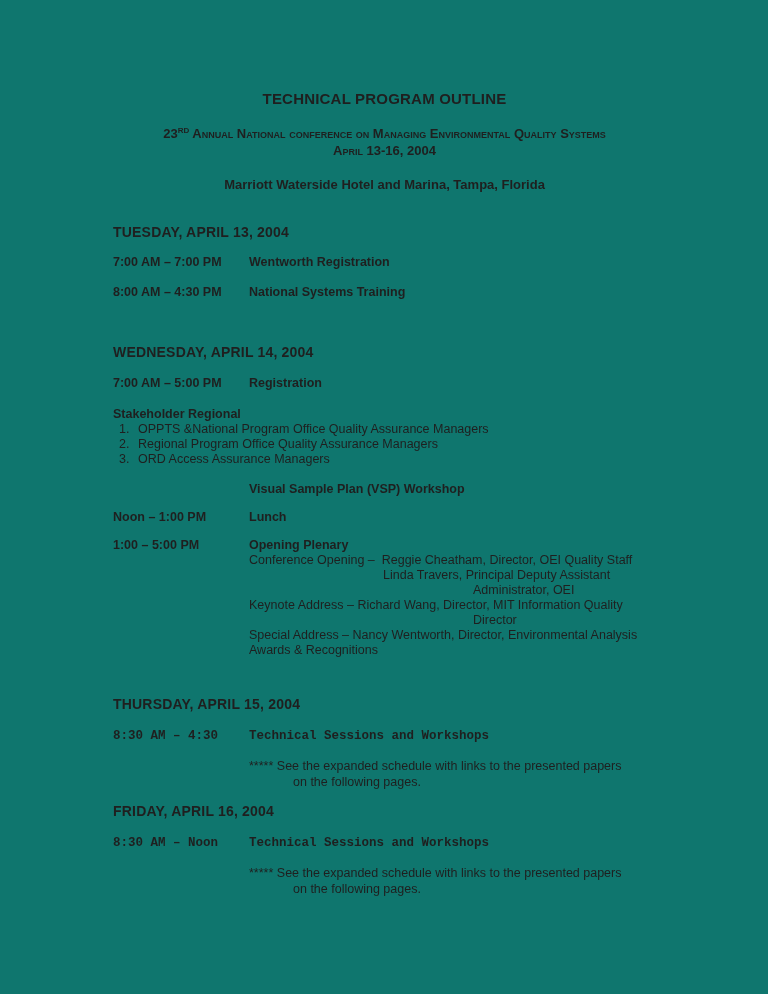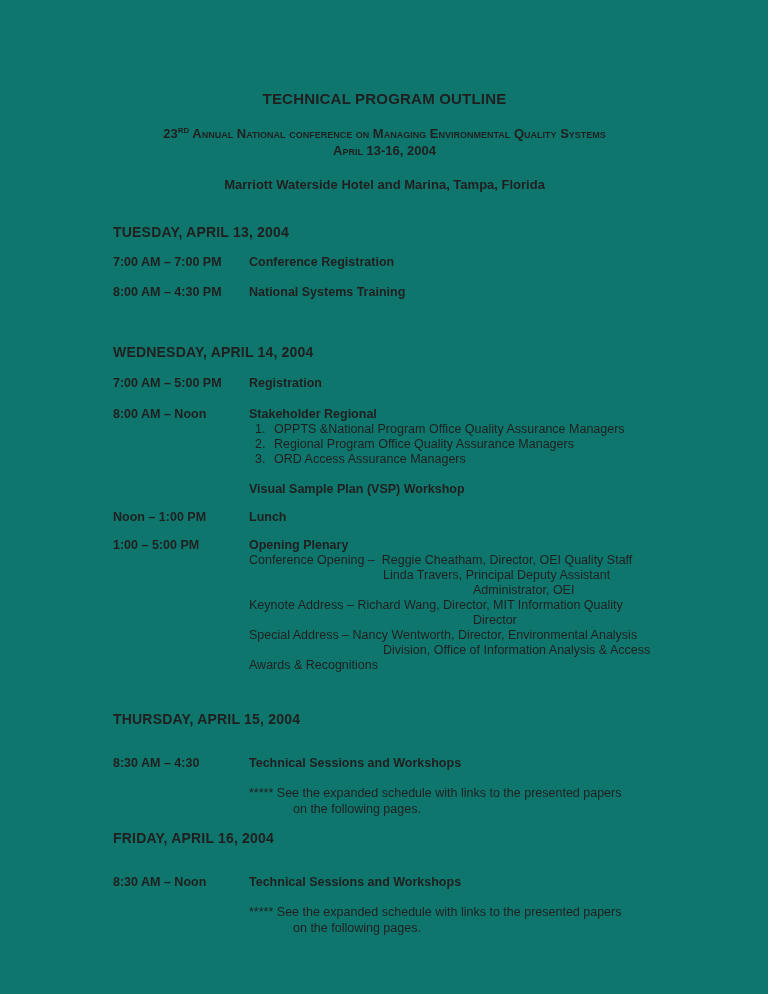--- a/index.html
+++ b/index.html
@@ -70,21 +70,21 @@
     line-height: 15px;
   }
   .desc { flex: 1; line-height: 15px; }
   .desc.bold, .desc .head { font-weight: bold; }
   .mt11 { margin-top: 13px; }
   .mt13 { margin-top: 13px; }
   .mt14 { margin-top: 14px; }
   .mt15 { margin-top: 15px; }
   .mt16 { margin-top: 16px; }
   .mt17 { margin-top: 17px; }
-  .mt18 { margin-top: 30px; }
+  .mt18 { margin-top: 18px; font-family: Liberation Mono, monospace; }
   ol.stakeholder-list {
     margin: 0;
     padding-left: 20px;
     font-weight: normal;
   }
   ol.stakeholder-list li {
     line-height: 15px;
     padding-left: 5px;
   }
   .pl {
@@ -106,38 +106,37 @@
 
   <div class="conf-line"><span>23</span><sup class="ordinal">RD</sup><span> Annual National conference on Managing Environmental Quality Systems</span></div>
   <div class="conf-dates">April 13-16, 2004</div>
 
   <div class="venue">Marriott Waterside Hotel and Marina, Tampa, Florida</div>
 
   <section class="day-section s-tuesday">
     <h2 class="day-heading">TUESDAY, APRIL 13, 2004</h2>
     <div class="row mt16">
       <div class="time">7:00 AM – 7:00 PM</div>
-      <div class="desc bold">Conference Registration</div>
+      <div class="desc bold">Wentworth Registration</div>
     </div>
     <div class="row mt15">
       <div class="time">8:00 AM – 4:30 PM</div>
       <div class="desc bold">National Systems Training</div>
     </div>
   </section>
 
   <section class="day-section s-wednesday">
     <h2 class="day-heading">WEDNESDAY, APRIL 14, 2004</h2>
 
     <div class="row mt17">
       <div class="time">7:00 AM – 5:00 PM</div>
       <div class="desc bold">Registration</div>
     </div>
 
     <div class="row mt16">
-      <div class="time">8:00 AM – Noon</div>
       <div class="desc">
         <div class="head">Stakeholder Regional</div>
         <ol class="stakeholder-list">
           <li>OPPTS &amp;National Program Office Quality Assurance Managers</li>
           <li>Regional Program Office Quality Assurance Managers</li>
           <li>ORD Access Assurance Managers</li>
         </ol>
       </div>
     </div>
 
@@ -154,21 +153,20 @@
     <div class="row mt13">
       <div class="time">1:00 – 5:00 PM</div>
       <div class="desc">
         <div class="head">Opening Plenary</div>
         <div class="pl">Conference Opening –  Reggie Cheatham, Director, OEI Quality Staff</div>
         <div class="pl i1">Linda Travers, Principal Deputy Assistant</div>
         <div class="pl i2">Administrator, OEI</div>
         <div class="pl">Keynote Address – Richard Wang, Director, MIT Information Quality</div>
         <div class="pl i2">Director</div>
         <div class="pl">Special Address – Nancy Wentworth, Director, Environmental Analysis</div>
-        <div class="pl i1">Division, Office of Information Analysis &amp; Access</div>
         <div class="pl">Awards &amp; Recognitions</div>
       </div>
     </div>
   </section>
 
   <section class="day-section s-thursday">
     <h2 class="day-heading">THURSDAY, APRIL 15, 2004</h2>
     <div class="row mt18">
       <div class="time">8:30 AM – 4:30</div>
       <div class="desc bold">Technical Sessions and Workshops</div>

